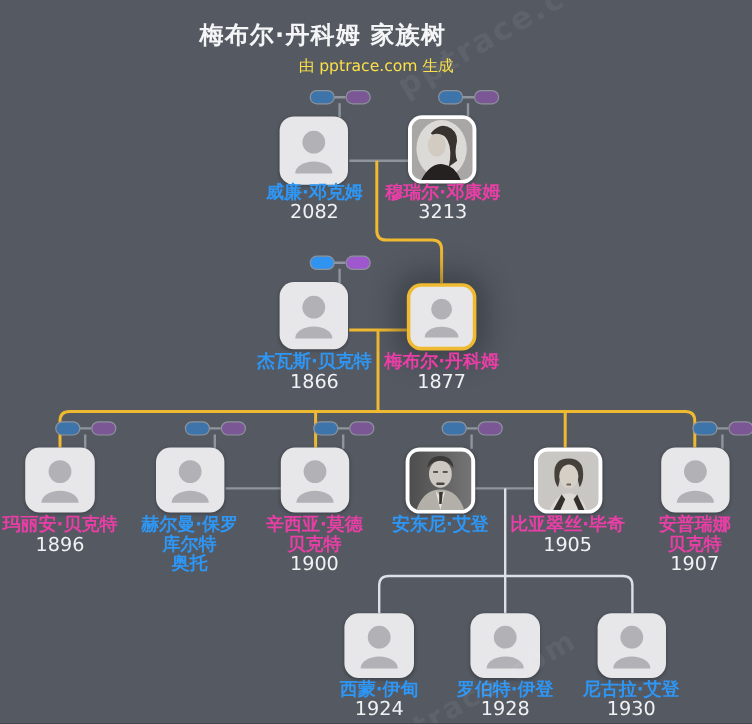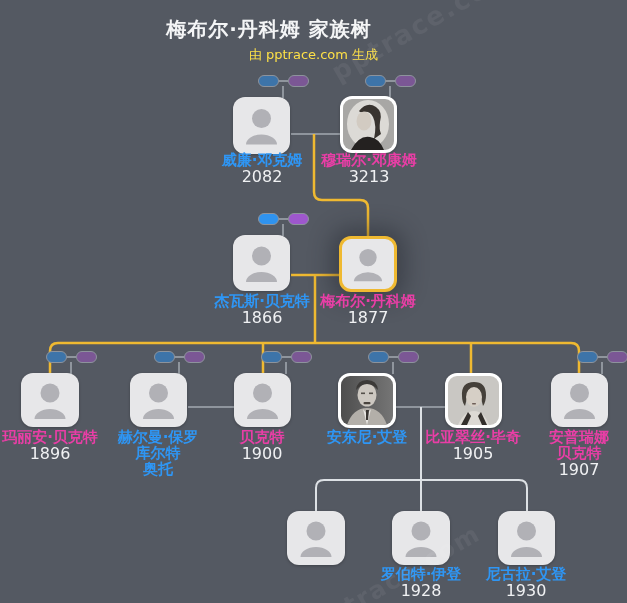--- a/index.html
+++ b/index.html
@@ -258,35 +258,40 @@
   <div class="label" style="left:-20px;top:429px">
     <div class="nm f">玛丽安·贝克特</div>
     <div class="yr">1896</div>
   </div>
   <div class="label" style="left:88px;top:429px">
     <div class="nm m">赫尔曼·保罗</div>
     <div class="nm m">库尔特</div>
     <div class="nm m">奥托</div>
   </div>
   <div class="label" style="left:192px;top:429px">
+    <div class="nm f">辛西亚·莫德</div>
     <div class="nm f">贝克特</div>
     <div class="yr">1900</div>
   </div>
   <div class="label" style="left:297px;top:429px">
     <div class="nm m">安东尼·艾登</div>
   </div>
   <div class="label" style="left:403px;top:429px">
     <div class="nm f">比亚翠丝·毕奇</div>
     <div class="yr">1905</div>
   </div>
   <div class="label" style="left:509px;top:429px">
     <div class="nm f">安普瑞娜</div>
     <div class="nm f">贝克特</div>
     <div class="yr">1907</div>
   </div>
+  <div class="label" style="left:246px;top:566px">
+    <div class="nm m">西蒙·伊甸</div>
+    <div class="yr">1924</div>
+  </div>
   <div class="label" style="left:351px;top:566px">
     <div class="nm m">罗伯特·伊登</div>
     <div class="yr">1928</div>
   </div>
   <div class="label" style="left:456px;top:566px">
     <div class="nm m">尼古拉·艾登</div>
     <div class="yr">1930</div>
   </div>
 
 </div>

